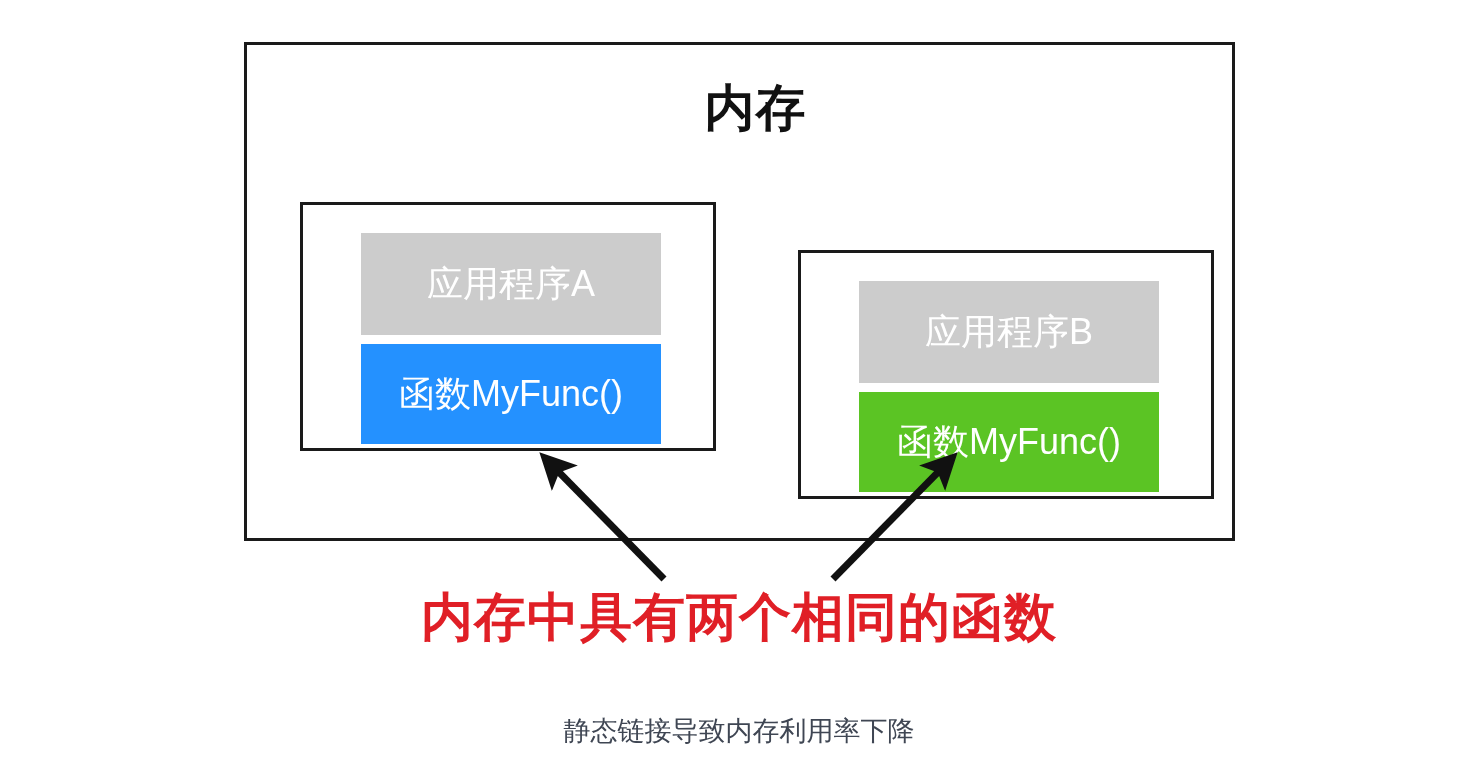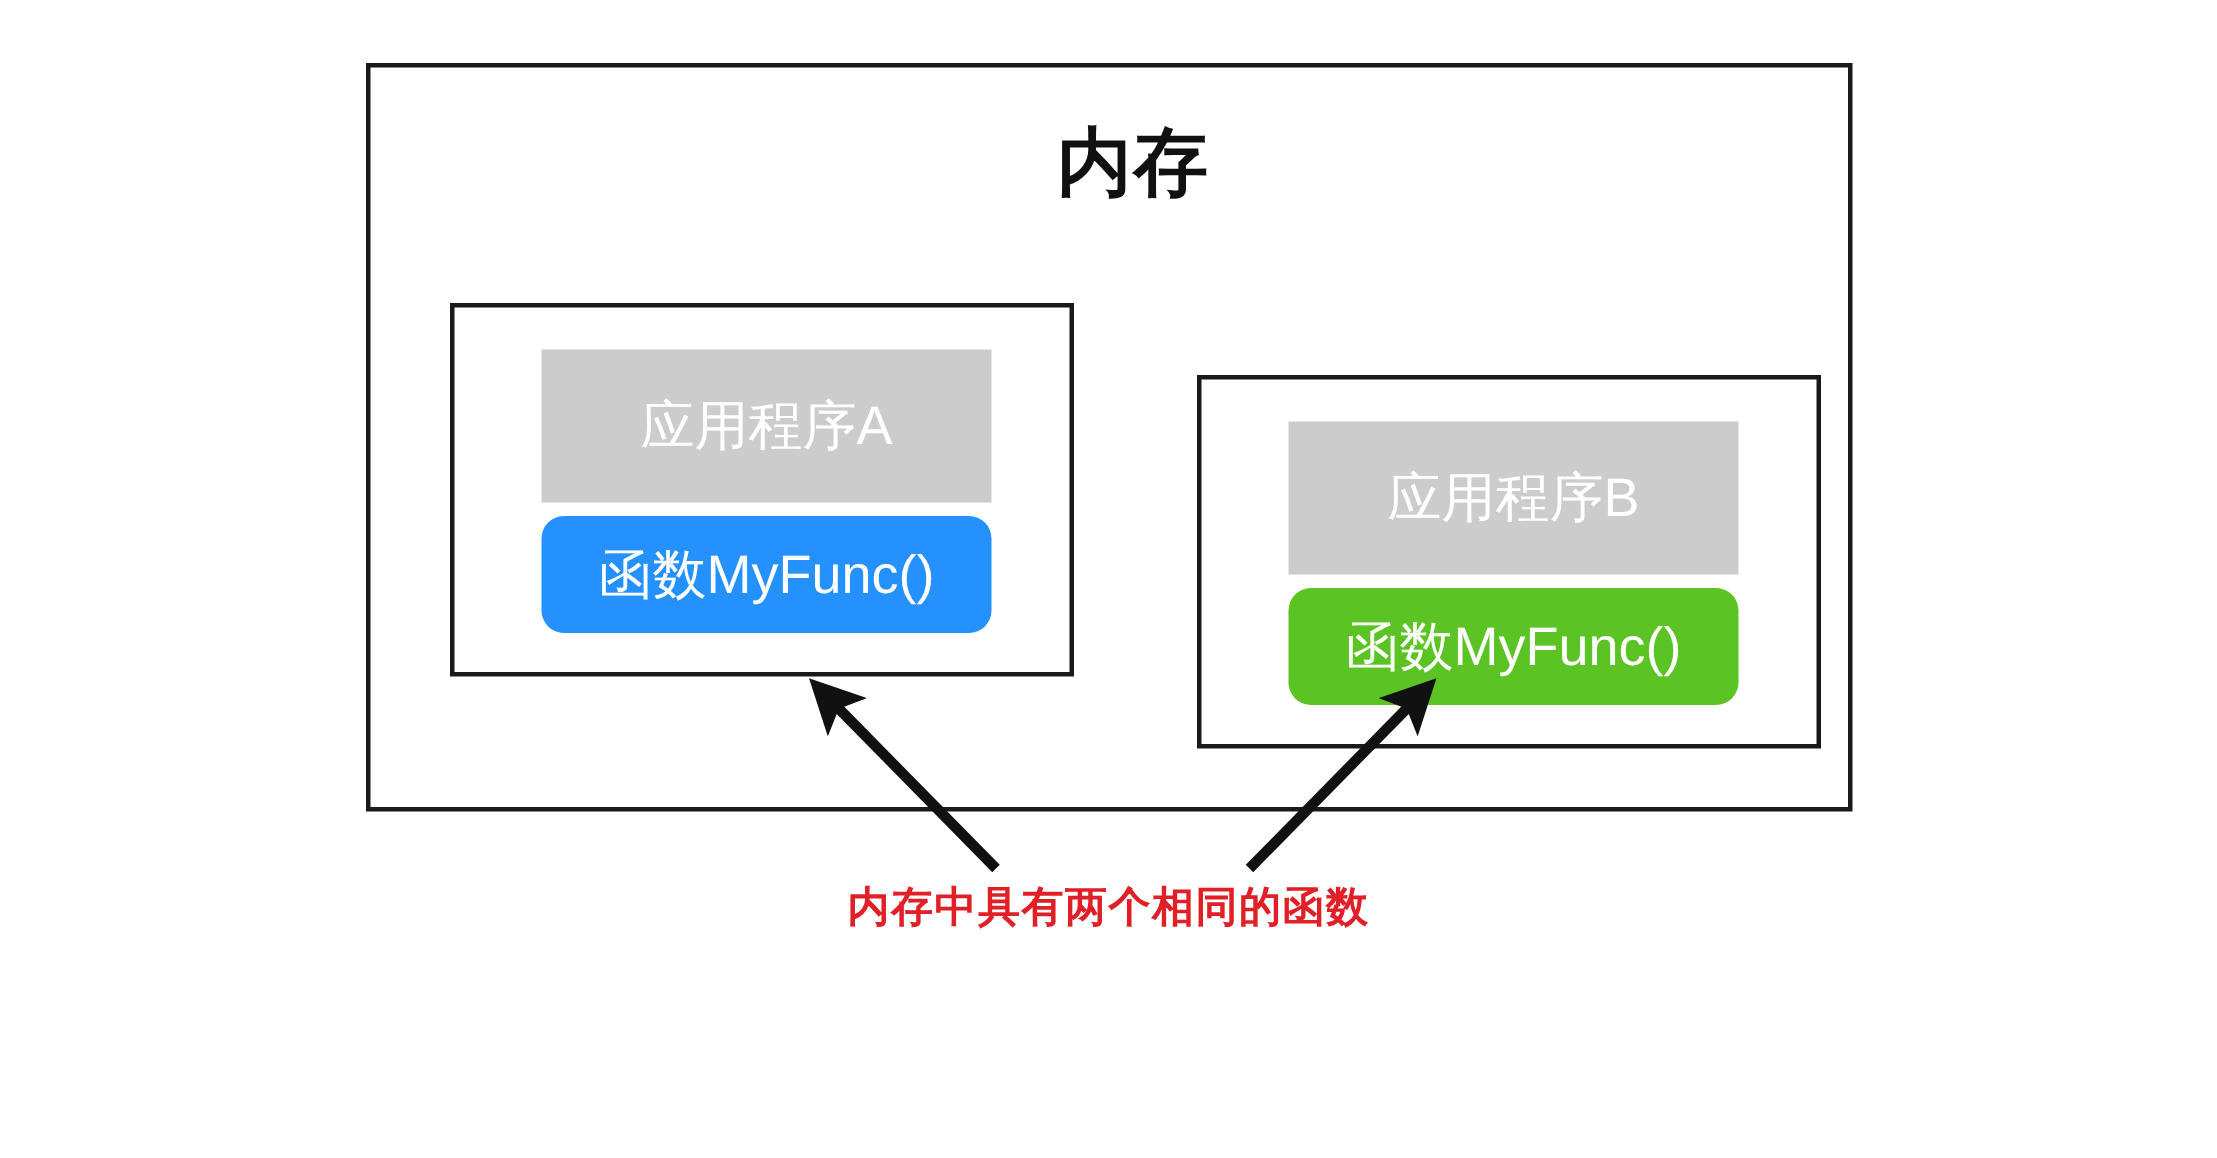--- a/index.html
+++ b/index.html
@@ -73,22 +73,21 @@
     line-height: 1;
     box-sizing: border-box;
   }
   .bar.app {
     top: 28px;
     height: 102px;
     background: #cccccc;
   }
   .bar.func {
     top: 139px;
-    height: 78px;
-    border-radius: 15px;
+    height: 100px;
   }
   .bar.func.blue  { background: #2491ff; }
   .bar.func.green { background: #5bc424; }
 
   
   .arrows {
     position: absolute;
     left: 0;
     top: 0;
     width: 1478px;
@@ -96,21 +95,21 @@
     pointer-events: none;
   }
 
   
   .annotation {
     position: absolute;
     left: 0;
     top: 591px;
     width: 1478px;
     text-align: center;
-    font-size: 28px;
+    font-size: 52px;
     font-weight: 700;
     color: #e01f26;
     letter-spacing: 1px;
     line-height: 1;
   }
 
   
   .caption {
     position: absolute;
     left: 0;
@@ -147,14 +146,15 @@
       <marker id="head" viewBox="0 0 10 10" refX="7" refY="5" markerWidth="5.2" markerHeight="5.2" orient="auto-start-reverse">
         <path d="M 0 0 L 10 5 L 0 10 L 2.2 5 z" fill="#111111"></path>
       </marker>
     </defs>
     <line x1="664" y1="579" x2="547" y2="460" stroke="#111111" stroke-width="7" marker-end="url(#head)"></line>
     <line x1="833" y1="579" x2="950" y2="460" stroke="#111111" stroke-width="7" marker-end="url(#head)"></line>
   </svg>
 
   <div class="annotation">内存中具有两个相同的函数</div>
 
+  <div class="caption">静态链接导致内存利用率下降</div>
 
 </div>
 
 </body></html>

